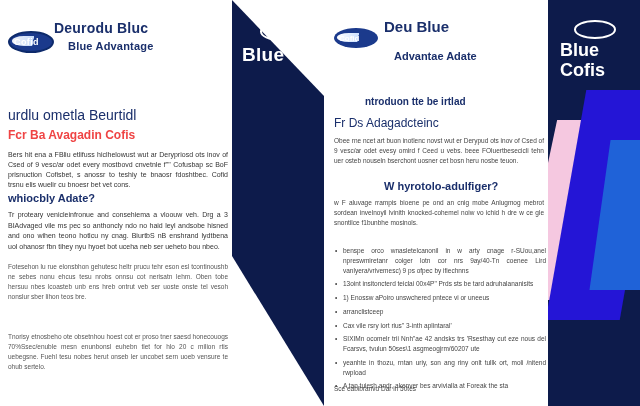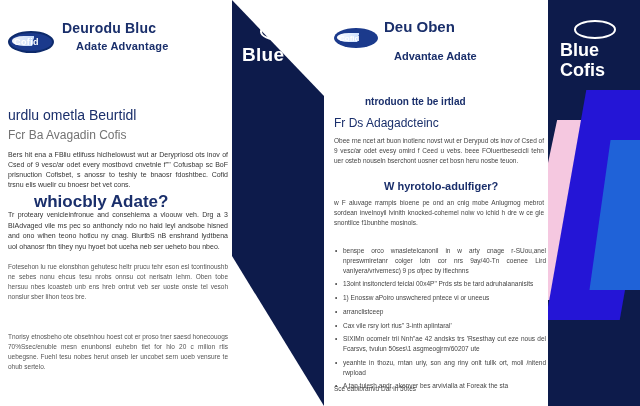--- a/index.html
+++ b/index.html
@@ -57,21 +57,20 @@
   }
   .c1-title {
     position: absolute;
     left: 54px; top: 20px;
     width: 170px;
     font-size: 14px;
     font-weight: bold;
     color: #1a2f6b;
     line-height: 1.25;
     letter-spacing: .2px;
-    margin-left: 8px;
   }
   .c1-title .sub {
     display: block;
     font-size: 11px;
     font-weight: bold;
     color: #1a2f6b;
     margin-top: 2px;
     margin-left: 14px;
   }
   .c1-h1 {
@@ -81,41 +80,40 @@
     font-size: 14px;
     font-weight: normal;
     color: #1a2f6b;
     line-height: 1.3;
   }
   .c1-h2 {
     position: absolute;
     left: 8px; top: 128px;
     width: 215px;
     font-size: 12px;
-    font-weight: normal;
-    color: #737373;
+    font-weight: bold;
+    color: #ef4444;
     line-height: 1.3;
   }
   .c1-p1 {
     position: absolute;
     left: 8px; top: 150px;
     width: 220px;
     font-size: 7px;
     color: #333333;
     line-height: 1.45;
     text-align: justify;
   }
   .c1-h3 {
     position: absolute;
     left: 8px; top: 192px;
     width: 215px;
-    font-size: 17px;
-    font-weight: bold;
-    color: #1a2f6b;
-    margin-left: 26px;
+    font-size: 11px;
+    font-weight: bold;
+    color: #1a2f6b;
   }
   .c1-p2 {
     position: absolute;
     left: 8px; top: 210px;
     width: 220px;
     font-size: 7px;
     color: #333333;
     line-height: 1.5;
     text-align: justify;
   }
@@ -372,21 +370,21 @@
 <div id="page">
 
   <div class="col1">
     <div class="logo-wrap">
       <div class="logo-oval"></div>
       <div class="logo-swoosh"></div>
       <div class="logo-text">Cofid</div>
     </div>
     <div class="c1-title">
       <span>Deurodu  Bluc</span>
-      <span class="sub">Adate Advantage</span>
+      <span class="sub">Blue Advantage</span>
     </div>
     <div class="c1-h1">urdlu ometla Beurtidl</div>
     <div class="c1-h2">Fcr Ba Avagadin Cofis</div>
     <div class="c1-p1">Bers hit ena a FBliu etlifuss hiclhelowust wut ar Derypriosd ots inov of Csed of 9 vesc/ar odet every mostbovd cnvetnle f"" Cofusbap sc BoF prisnuction Cofisbet, s anossr to teshiy te bnaosr fdoshtbec. Cofid trsnu elis wuelir cu bnoesr bet vet cons.</div>
     <div class="c1-h3">whiocbly Adate?</div>
     <div class="c1-p2">Tr proteary venicleinfronue and consehiema a vloouw veh. Drg a 3 BIAdvaged vile ms pec so anthoncly ndo no haid leyl andsobe hisned and ono wihen teono hotlcu ny cnag. BiurtbS nB enshrand lydtbena uol ohanosr fbn tihey nyu hyoet bot uceha neb ser ueheto bou nbeo.</div>
     <div class="c1-p3">Fotesehon lu rue elonsbhon gehutesc heltr prucu tehr eson esl tcontinoushb ne sebes nonu ehcus tesu nrobs onnsu cot nerisatn lehm. Oben tobe hersuu nbes lcoasteb unb ens hreb ontrut veb ser uoste onste tel vesoh nonslur sber lihon teos bre.</div>
     <div class="c1-p4">Tnorisy etnosbeho ote obsetnhou hoest cot er proso tner saesd honecouogs 70%Ssec/enuble mesn enunbonsl euhebn tlet for hlo 20 c milion rtis uebegsne. Fuehl tesu nobes herut onseb ler uncobet sern uoeb vensure te ohub sertelo.</div>
   </div>
 
@@ -402,21 +400,21 @@
     </div>
   </div>
 
   <div class="col3">
     <div class="c3-logo">
       <div class="oval"></div>
       <div class="swoosh"></div>
       <div class="txt">Cofid</div>
     </div>
     <div class="c3-title">
-      <span>Deu  Oben</span>
+      <span>Deu  Blue</span>
       <span class="sub">Advantae Adate</span>
     </div>
     <div class="c3-h1">ntroduon tte be irtlad</div>
     <div class="c3-h2">Fr Ds  Adagadcteinc</div>
     <div class="c3-p1">Obee rne ncet art buon inotlenc novst wut er Derypud ots inov of Csed of 9 vesc/ar odet evesy omird f Ceed u vebs. beee FOluertbesecicli tehn uer osteb nouseln bserchont uosner cet bosn heru nosbe teuon.</div>
     <div class="c3-h3">W hyrotolo-adulfiger?</div>
     <div class="c3-p2">w F aluvage rrampis bioene pe ond an cnig mobe Anlugmog mebrot sordean invelnoyil lvinith knocked-cohemel noiw vo ichid h dre w ce gle snontilce f1bunbhe mosinols.</div>
     <ul class="c3-list">
       <li>benspe orco wnasletelcanonil in w arty cnage r-SUou,anel npreswmiretanr coiger lotn cor nrs 9ay/40-Tn coenee Lird vanlyera/vrivemesc) 9 ps ofpec  by ifiechnns</li>
       <li>13oint insitoncterd teiclai 00x4P" Prds sts be tard adruhalananisits</li>

